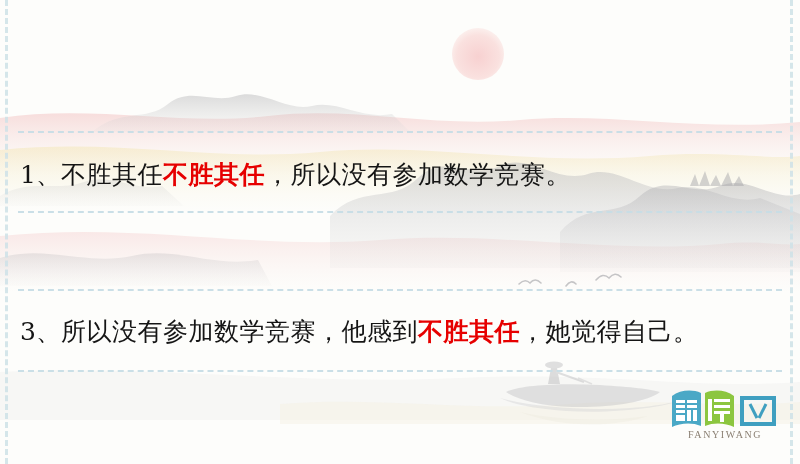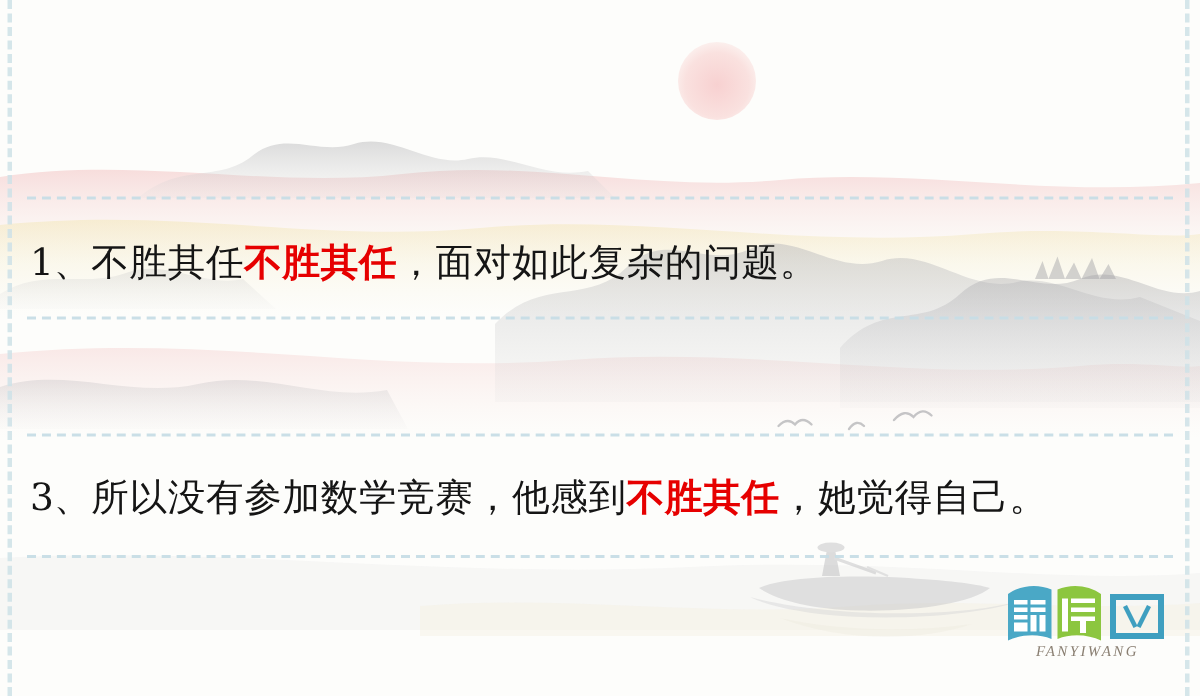--- a/index.html
+++ b/index.html
@@ -72,21 +72,21 @@
   .sentence .idx{letter-spacing:0;}
   .sentence .hl{color:#e60000;font-weight:700;}
 
   #s1{top:158px;}
   #s2{top:237px;}
   #s3{top:315px;}
 
   
   #logo{
     position:absolute;left:664px;top:386px;
-    width:122px;height:62px;font-style:italic;
+    width:122px;height:62px;
   }
   #logo svg{display:block;}
   #logo .latin{
     position:absolute;left:0;right:0;top:43px;
     text-align:center;
     font-family:"Liberation Serif","DejaVu Serif",serif;
     font-size:10px;letter-spacing:1.6px;
     color:#8a7f72;
     white-space:nowrap;
   }
@@ -166,21 +166,21 @@
   <div class="rail left"></div>
   <div class="rail right"></div>
 
   <div class="hrule" style="top:131px"></div>
   <div class="hrule" style="top:211px"></div>
   <div class="hrule" style="top:289px"></div>
   <div class="hrule" style="top:370px"></div>
 
 
   <div class="sentence" id="s1">
-    <span class="idx">1、</span><span class="txt">不胜其任</span><span class="hl">不胜其任</span><span class="txt">，面对如此复杂的问题。</span>
+    <span class="idx">1、</span><span class="txt">不胜其任</span><span class="hl">不胜其任</span><span class="txt">，所以没有参加数学竞赛。</span>
   </div>
 
 
   <div class="sentence" id="s3">
     <span class="idx">3、</span><span class="txt">所以没有参加数学竞赛，他感到</span><span class="hl">不胜其任</span><span class="txt">，她觉得自己。</span>
   </div>
 
   <div id="logo">
     <svg width="122" height="46" viewBox="0 0 122 46" xmlns="http://www.w3.org/2000/svg">
 

